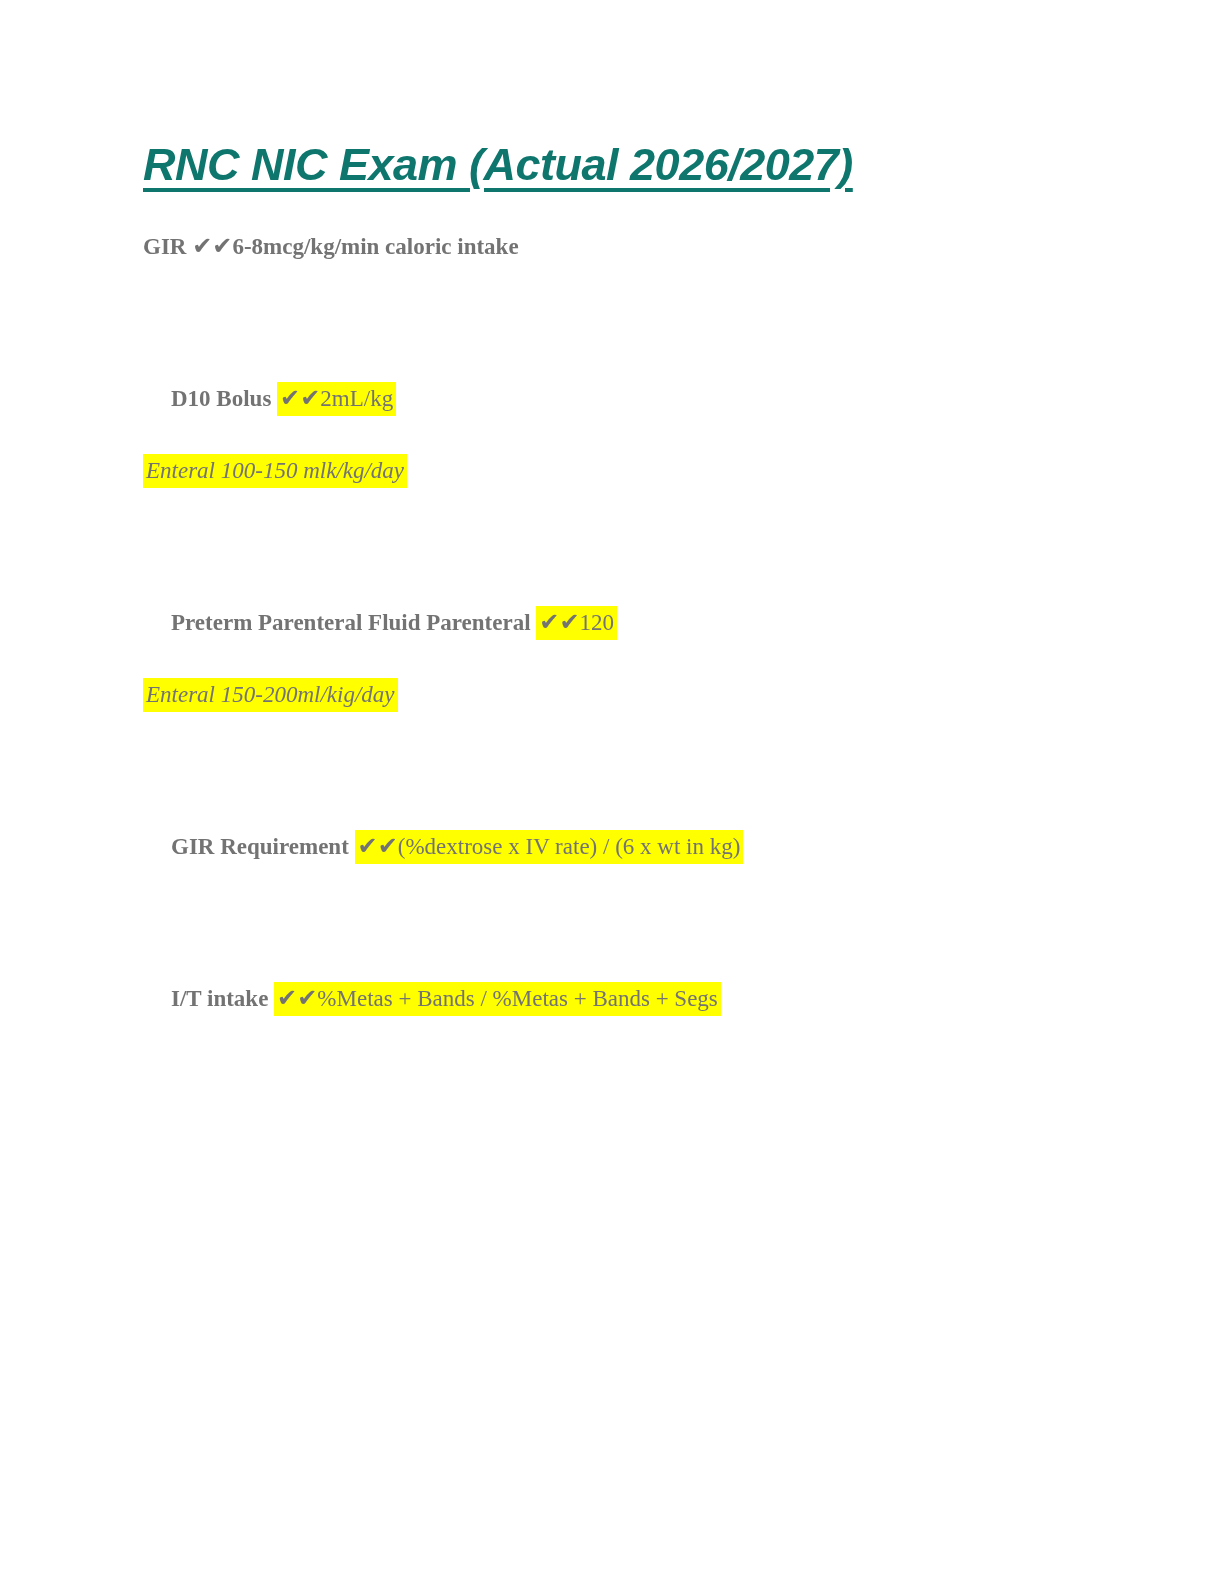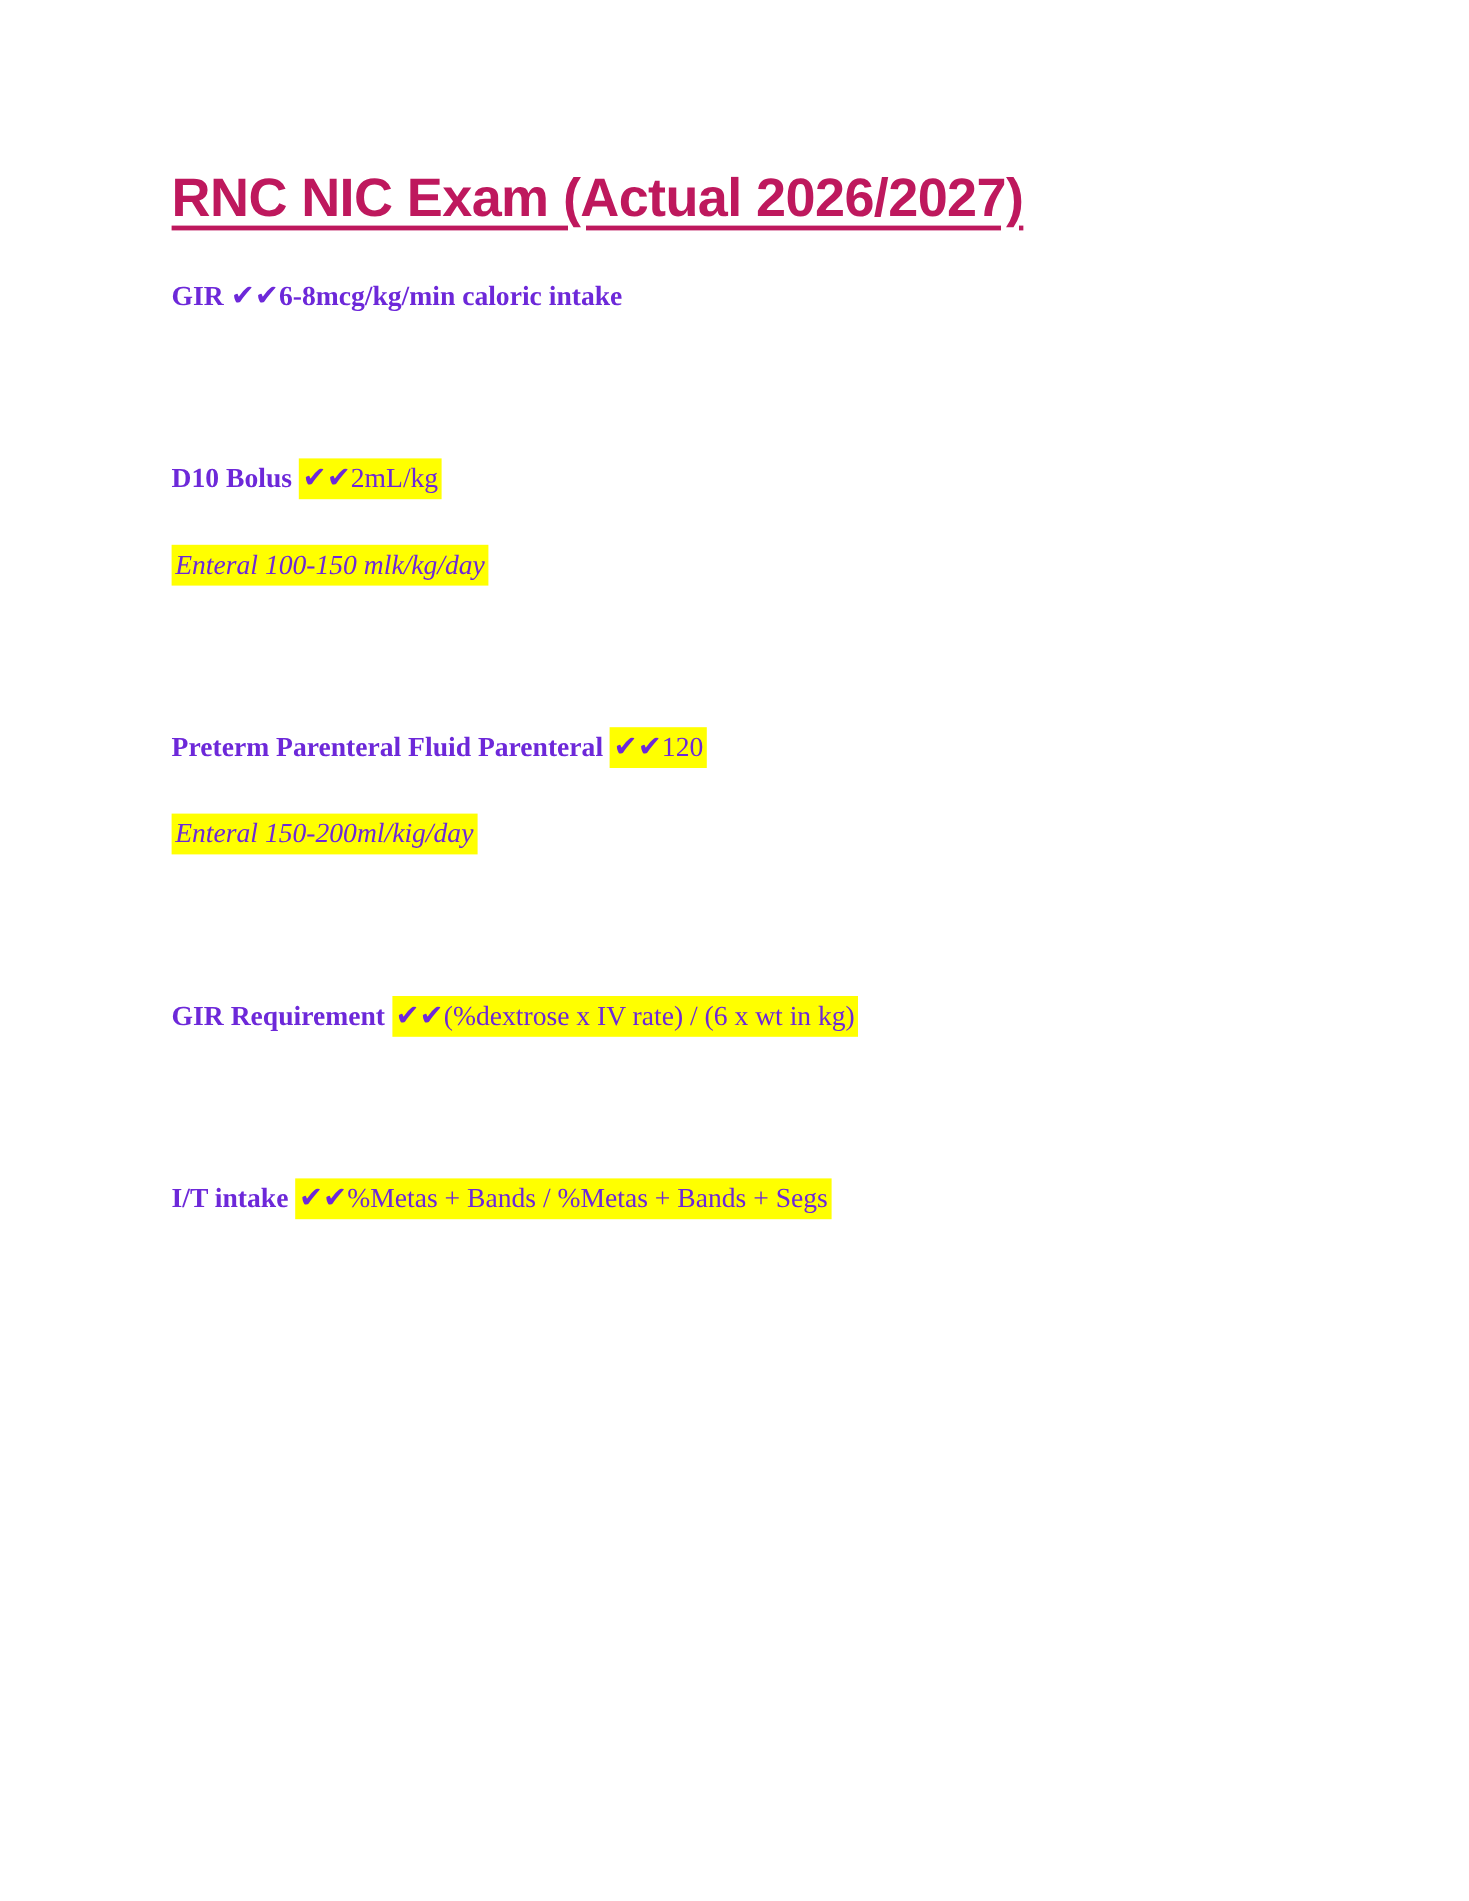--- a/index.html
+++ b/index.html
@@ -21,36 +21,37 @@
     padding: 131px 140px 0 143px;
     background: #ffffff;
   }
   .doc-title {
     margin: 0;
     font-family: "Liberation Sans", sans-serif;
     font-weight: 700;
     font-size: 45px;
     line-height: 68px;
     letter-spacing: -0.5px;
-    color: #be185d;
+    color: #0f766e;
+    font-style: italic;
   }
   .doc-title .title-line {
     text-decoration: underline;
     text-decoration-thickness: 4px;
     text-underline-offset: 8px;
     display: inline;
   }
   .qa {
     margin: 0;
     font-size: 23px;
     line-height: 30px;
-    color: #6d28d9;
+    color: #737373;
   }
   .qa.first   { margin-top: 32px; }
-  .qa.gap-lg  { margin-top: 121px; }
+  .qa.gap-lg  { margin-top: 121px; margin-left: 28px; }
   .qa.gap-sm  { margin-top: 42px; font-style: italic; }
   .q {
     font-weight: 700;
   }
   .checks {
     font-family: "DejaVu Sans", sans-serif;
     font-weight: 700;
     font-size: 24px;
   }
   .hl {

